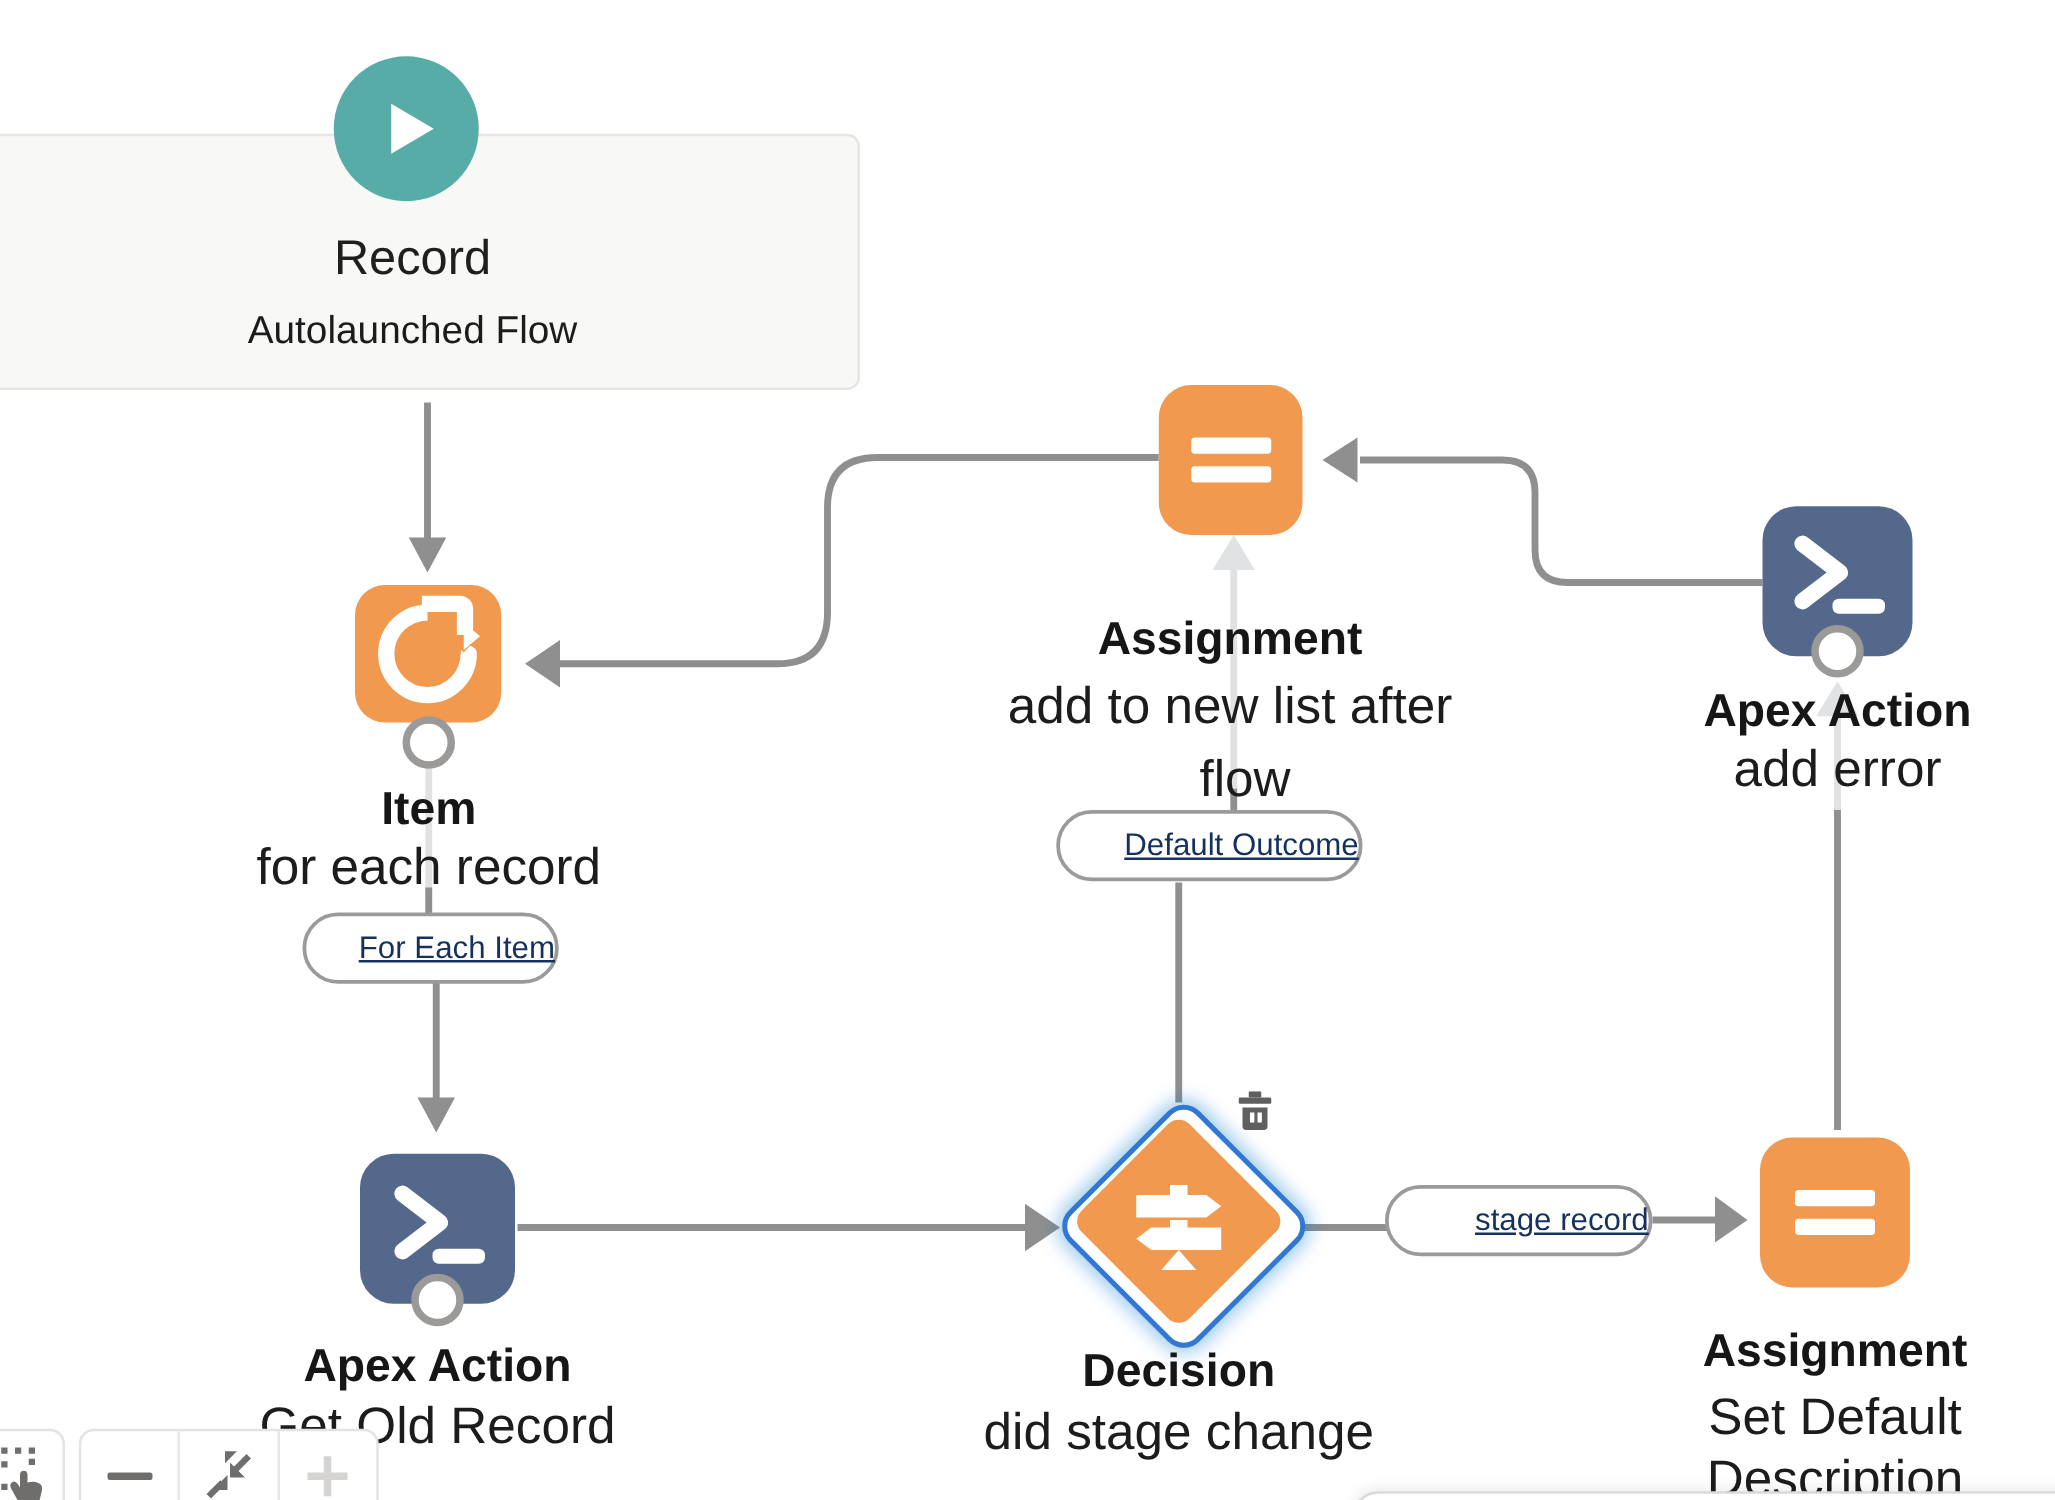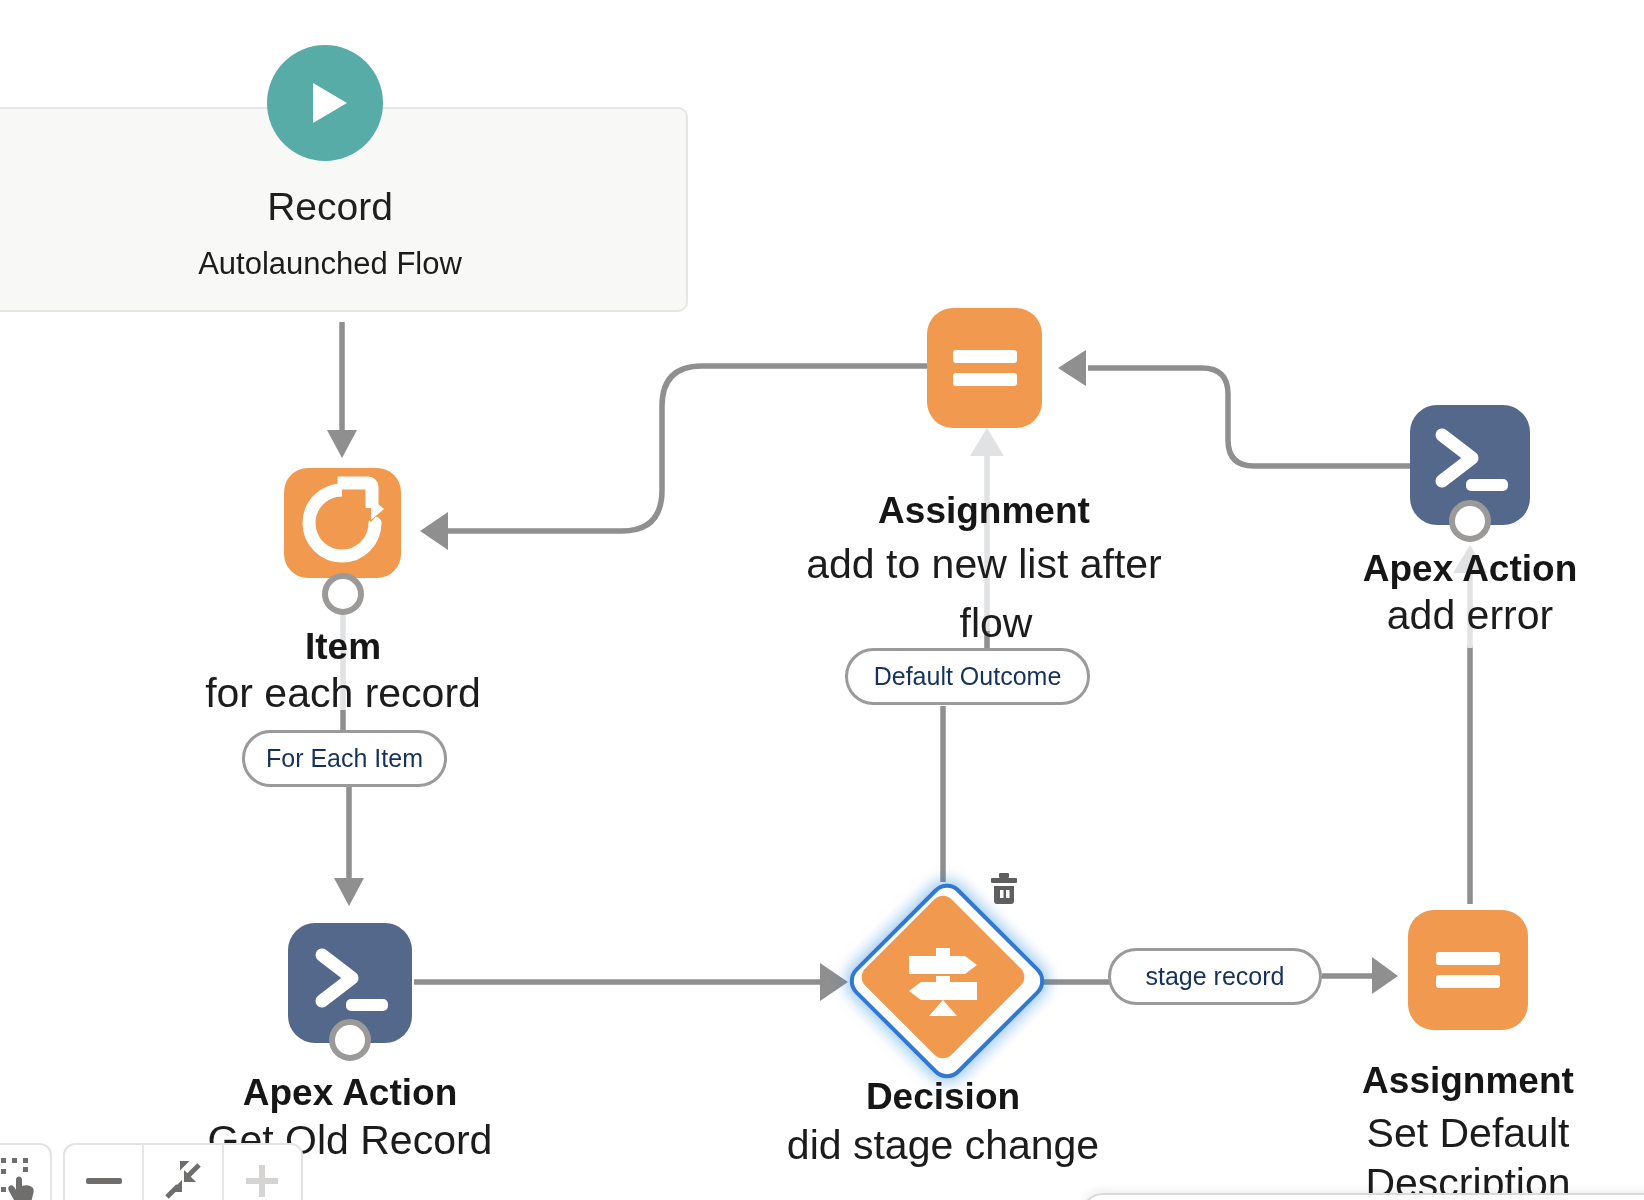--- a/index.html
+++ b/index.html
@@ -59,22 +59,22 @@
   }
 
   
   .lbl{position:absolute;transform:translateX(-50%);white-space:nowrap;z-index:2;color:#161616;}
   .lbl-title{font-weight:700;font-size:37px;}
   .lbl-sub{font-size:41px;color:#1c1c1c;}
 
   
   .pill{
     position:absolute;background:#ffffff;border:3px solid #9a9a99;border-radius:30px;
-    display:flex;align-items:center;justify-content:center;
-    font-size:25px;color:#16325c;z-index:4;white-space:nowrap;
+    display:flex;align-items:center;justify-content:flex-end;
+    font-size:25px;color:#16325c;z-index:4;white-space:nowrap;text-decoration:underline;
   }
 
   
   .trash{position:absolute;left:989px;top:873px;z-index:5;}
 
   
   .br-panel{
     position:absolute;left:1081px;top:1193px;width:620px;height:80px;
     background:#ffffff;border:2px solid #dadad8;border-radius:22px 22px 0 0;
     box-shadow:0 -3px 10px rgba(0,0,0,.07);z-index:6;

